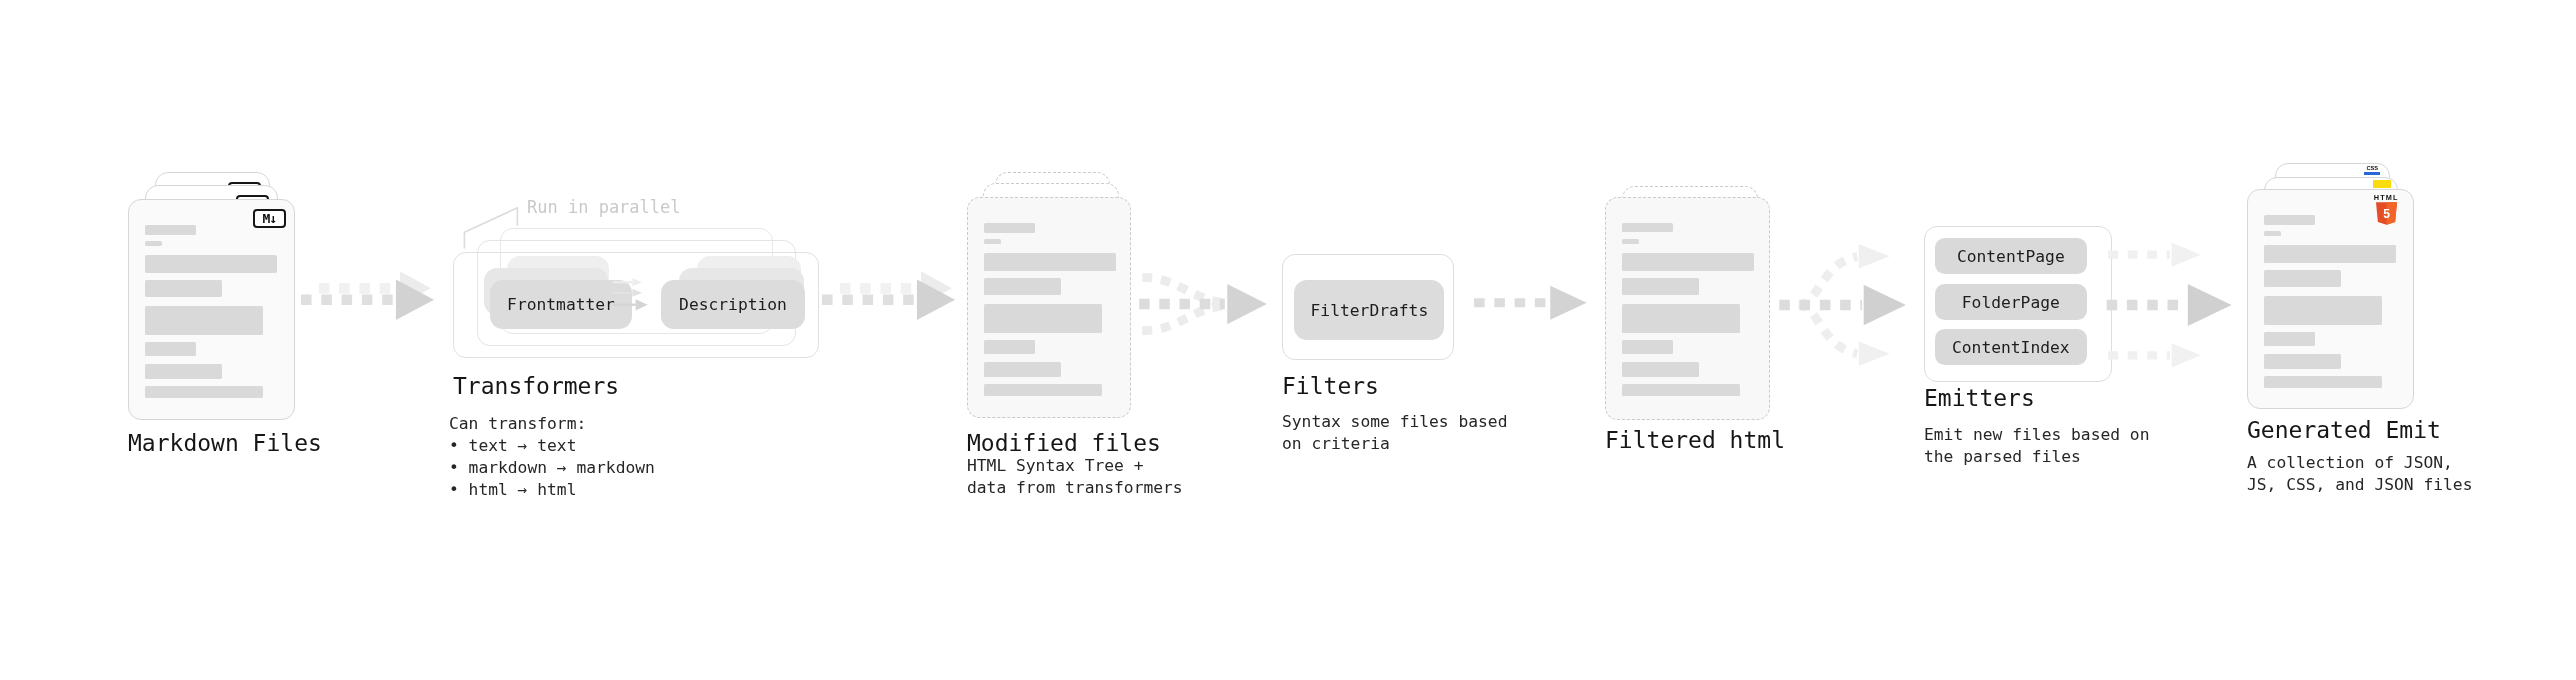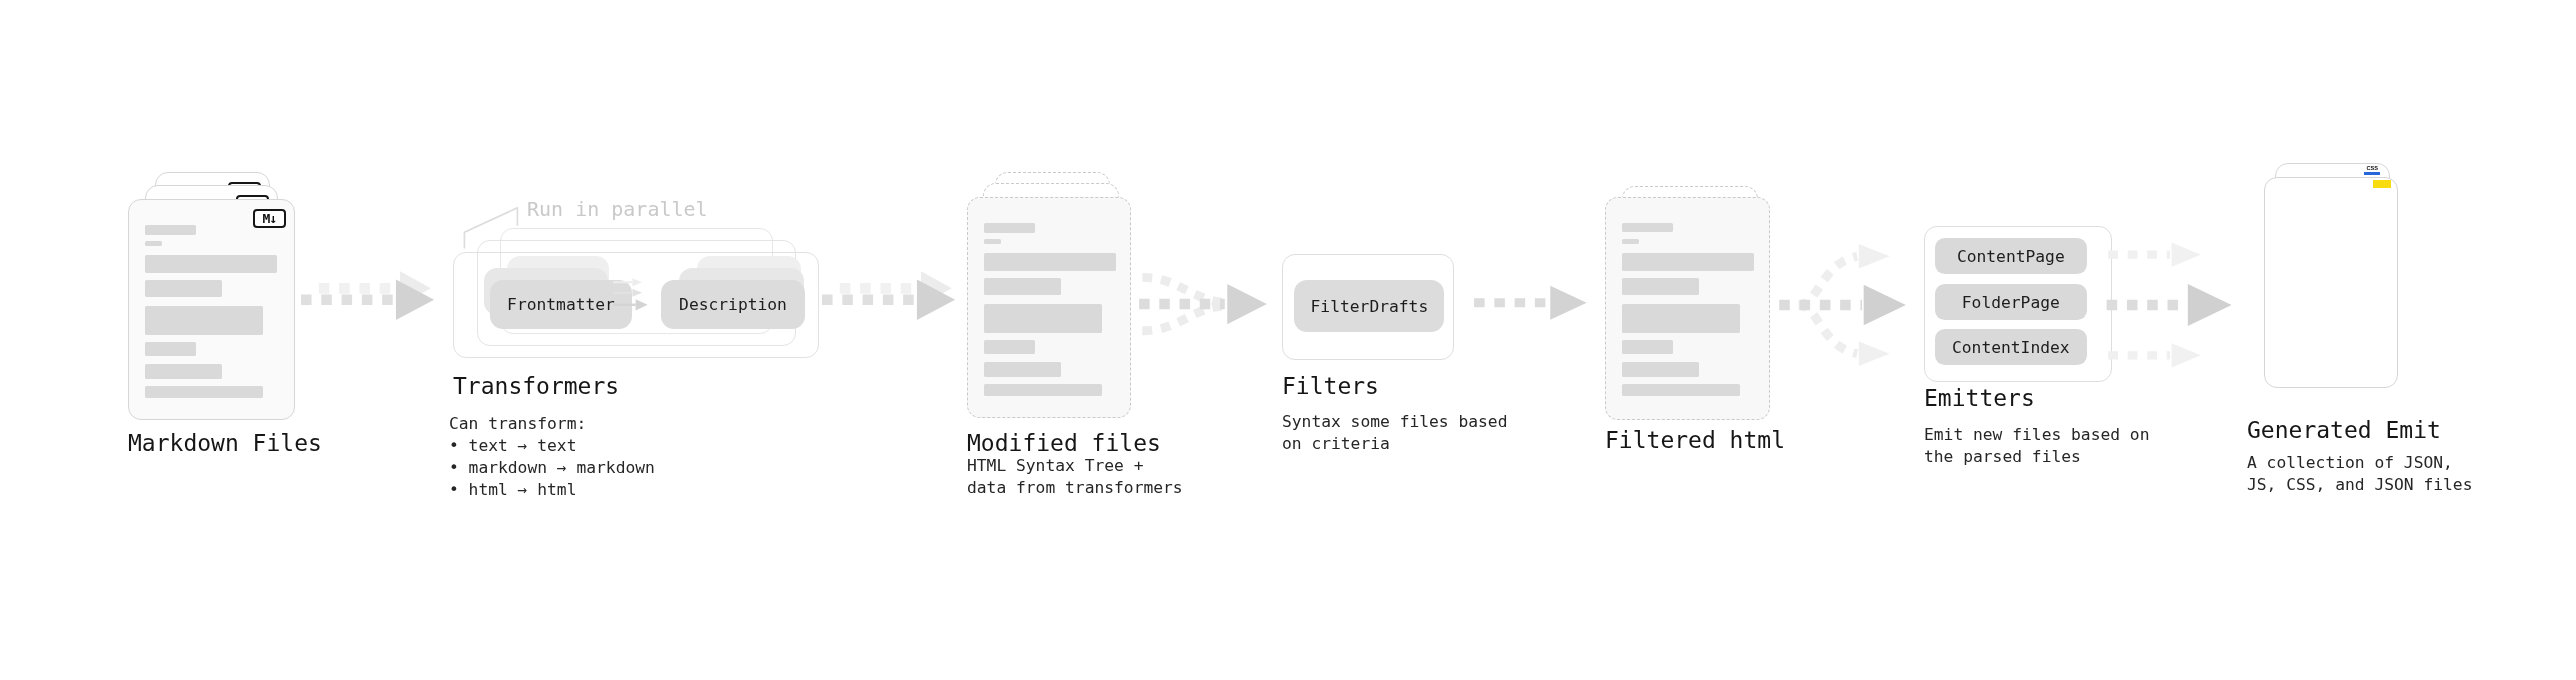--- a/index.html
+++ b/index.html
@@ -46,21 +46,21 @@
   .pill.ghost2{background:#efefef;z-index:1}
   .pill.front{z-index:3}
   .t-container{position:absolute;border:1.6px solid #e1e1e1;border-radius:13px;box-sizing:border-box;background:transparent}
   .panel{position:absolute;border:1.6px solid #dedede;border-radius:13px;background:#ffffff;box-sizing:border-box}
   .epill{position:absolute;left:9.8px;width:152px;height:36px;background:#d9d9d9;border-radius:9.8px;
     display:flex;align-items:center;justify-content:center;font-size:16.3px;color:#1d1d1d;white-space:nowrap}
 
   
   .stage-label{position:absolute;font-size:23px;line-height:29px;font-weight:500;color:#161616;white-space:nowrap}
   .stage-desc{position:absolute;font-size:16.3px;line-height:22px;color:#262626;white-space:pre-line}
-  .annotation{position:absolute;font-size:20px;color:#c9c9c9;white-space:nowrap}
+  .annotation{position:absolute;font-size:17px;color:#c9c9c9;white-space:nowrap}
 </style>
 </head>
 <body>
 
 <div class="abs" style="left:128px;top:172px;width:167px;height:260px">
   <div class="doc-layer back" style="left:27px;top:0;width:115px;height:211px">
     <div class="md-badge">M↓</div>
   </div>
   <div class="doc-layer mid" style="left:17px;top:13px;width:133px;height:211px">
     <div class="md-badge">M↓</div>
@@ -153,21 +153,21 @@
 data from transformers</div>
 
 <svg class="abs" style="left:1134px;top:258px" width="142" height="93" viewBox="0 0 175 115">
   <path d="M10,24 C55,24 70,52 112,55" fill="none" stroke="#ececec" stroke-width="11" stroke-dasharray="12 11"></path>
   <path d="M10,90 C55,90 70,62 112,59" fill="none" stroke="#ececec" stroke-width="11" stroke-dasharray="12 11"></path>
   <line x1="6" y1="57" x2="112" y2="57" stroke="#dcdcdc" stroke-width="13" stroke-dasharray="13 12"></line>
   <polygon points="115,32 164,57 115,82" fill="#d3d3d3"></polygon>
 </svg>
 
 <div class="panel" style="left:1282px;top:254px;width:172px;height:106px">
-  <div class="pill front" style="left:11.4px;top:25px;width:150px;height:52px">FilterDrafts</div>
+  <div class="pill front" style="left:11.4px;top:25px;width:150px;height:60px">FilterDrafts</div>
 </div>
 <div class="stage-label" style="left:1282px;top:372px">Filters</div>
 <div class="stage-desc" style="left:1282px;top:411px">Syntax some files based
 on criteria</div>
 
 <svg class="abs" style="left:1469px;top:280px" width="122" height="47" viewBox="0 0 150 58">
   <line x1="6" y1="28" x2="98" y2="28" stroke="#dcdcdc" stroke-width="11" stroke-dasharray="13 12"></line>
   <polygon points="100,7 145,28 100,49" fill="#d3d3d3"></polygon>
 </svg>
 
@@ -218,17 +218,37 @@
 <div class="abs" style="left:2247px;top:163px;width:167px;height:260px">
   <div class="doc-layer back" style="left:28.4px;top:0;width:115px;height:211px">
     <div class="css-badge">
       <span class="css-text">CSS</span>
       <div class="css-bar"></div>
     </div>
   </div>
   <div class="doc-layer mid" style="left:17px;top:14px;width:134px;height:211px">
     <div class="js-badge"></div>
   </div>
+  <div class="doc-layer front" style="left:0;top:26px;width:167px;height:220px">
+    <div class="html5-badge">
+      <div class="html5-title">HTML</div>
+      <svg width="21" height="23" viewBox="0 0 26 28" style="margin:0 auto">
+        <polygon points="0,0 26,0 23.7,24.5 13,28 2.3,24.5" fill="#e44d26"></polygon>
+        <polygon points="13,0 26,0 23.7,24.5 13,28" fill="#f16529"></polygon>
+        <text x="13" y="20" text-anchor="middle" font-family="Liberation Sans, sans-serif" font-size="15" font-weight="bold" fill="#ffffff">5</text>
+      </svg>
+    </div>
+    <div>
+      <div class="bar b1"></div>
+        <div class="bar b2"></div>
+        <div class="bar b3"></div>
+        <div class="bar b4"></div>
+      <div class="bar b5"></div>
+        <div class="bar b6"></div>
+        <div class="bar b7"></div>
+        <div class="bar b8"></div>
+    </div>
+  </div>
 </div>
 <div class="stage-label" style="left:2247px;top:416px">Generated Emit</div>
 <div class="stage-desc" style="left:2247px;top:452px">A collection of JSON,
 JS, CSS, and JSON files</div>
 
 
 </body></html>

